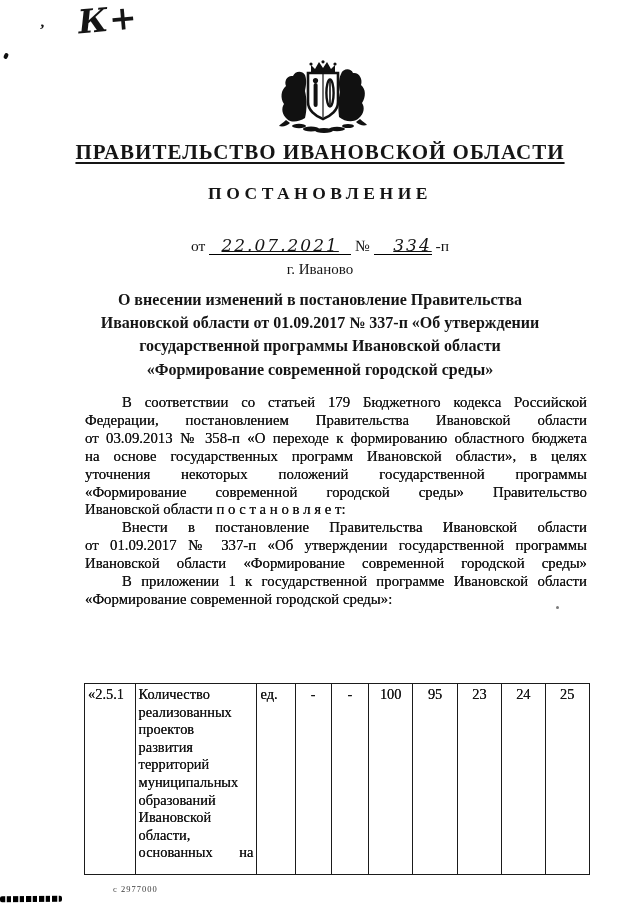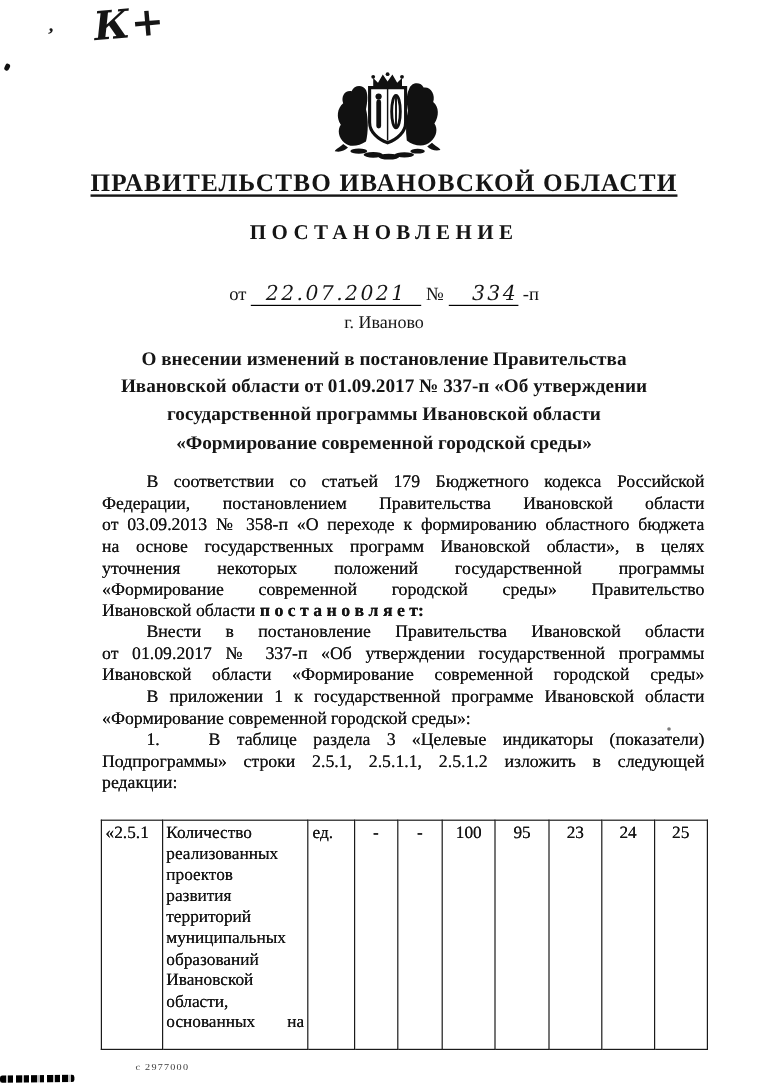--- a/index.html
+++ b/index.html
@@ -26,40 +26,40 @@
     font-size:21px;font-weight:bold;letter-spacing:1px;
   }
   .org-name span{text-decoration:underline;text-underline-offset:3px;}
   .doc-type{
     position:absolute;left:0;top:183px;width:100%;text-align:center;
     font-size:17.5px;font-weight:bold;letter-spacing:4.5px;
   }
   .date-line{
     position:absolute;left:0;top:234px;width:100%;text-align:center;font-size:15.5px;
   }
-  .uline{display:inline-block;border-bottom:1.3px solid #000;vertical-align:bottom;}
+  .uline{display:inline-block;border-bottom:1.3px solid #000;vertical-align:bottom;text-decoration:underline;}
   .uline.date{min-width:142px;text-align:center;}
   .uline.num{min-width:58px;text-align:right;}
   .uline .hw{font-size:17px;position:relative;top:1px;}
   .city{position:absolute;left:0;top:261px;width:100%;text-align:center;font-size:15px;}
 
   .doc-title{
     position:absolute;left:70px;top:288px;width:500px;text-align:center;
     font-size:16px;font-weight:bold;line-height:23.2px;
   }
 
   .body-text{
     position:absolute;left:85px;top:394px;width:502px;
     font-size:14.8px;line-height:17.9px;
     text-shadow:0 0 .4px #151515;
   }
   .bodyline{text-align:justify;text-align-last:justify;}
   .bodyline.endline{text-align-last:left;}
   .bodyline.indent{text-indent:37px;}
-  .decree{font-weight:bold;}
+  .decree{font-weight:normal;}
 
   table.indic{
     position:absolute;left:84px;top:683px;width:506px;
     border-collapse:collapse;table-layout:fixed;
   }
   table.indic td{
     border:1.4px solid #1b1b1b;vertical-align:top;
     font-size:14.4px;line-height:17.6px;height:188px;
     padding:2px 3px 0 3px;overflow:hidden;
     text-shadow:0 0 .4px #151515;
@@ -152,25 +152,20 @@
       <div class="bodyline endline"><span>Ивановской области </span><span class="decree">п о с т а н о в л я е т:</span></div>
     </div>
     <div>
       <div class="bodyline indent">Внести в постановление Правительства Ивановской области</div>
       <div class="bodyline">от 01.09.2017 № 337-п «Об утверждении государственной программы</div>
       <div class="bodyline">Ивановской области «Формирование современной городской среды»</div>
     </div>
     <div>
       <div class="bodyline indent">В приложении 1 к государственной программе Ивановской области</div>
       <div class="bodyline endline">«Формирование современной городской среды»:</div>
-    </div>
-    <div>
-      <div class="bodyline indent">1.&nbsp;&nbsp; В таблице раздела 3 «Целевые индикаторы (показатели)</div>
-      <div class="bodyline">Подпрограммы» строки 2.5.1, 2.5.1.1, 2.5.1.2 изложить в следующей</div>
-      <div class="bodyline endline">редакции:</div>
     </div>
   </div>
 
   <table class="indic">
     <colgroup>
       <col style="width:49px">
         <col style="width:118px">
         <col style="width:37px">
       <col style="width:35px">
         <col style="width:36px">

